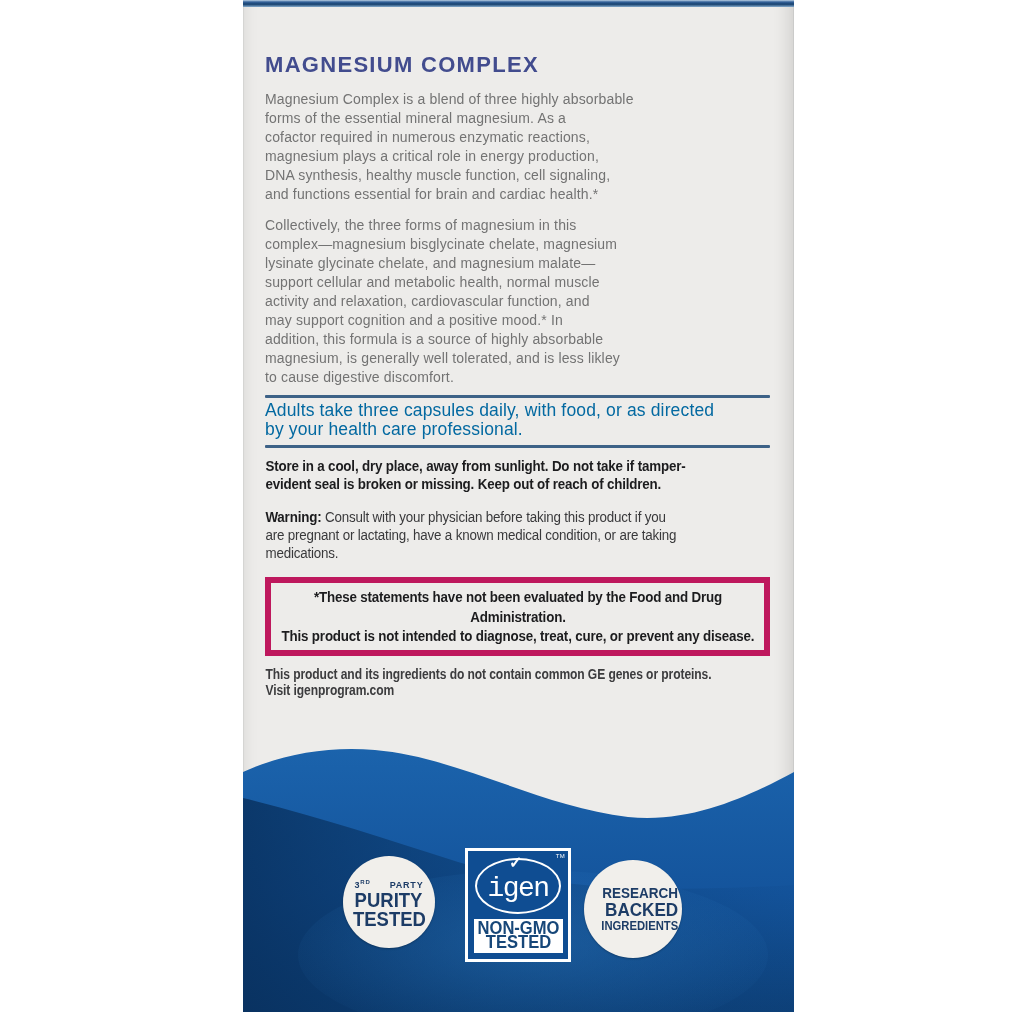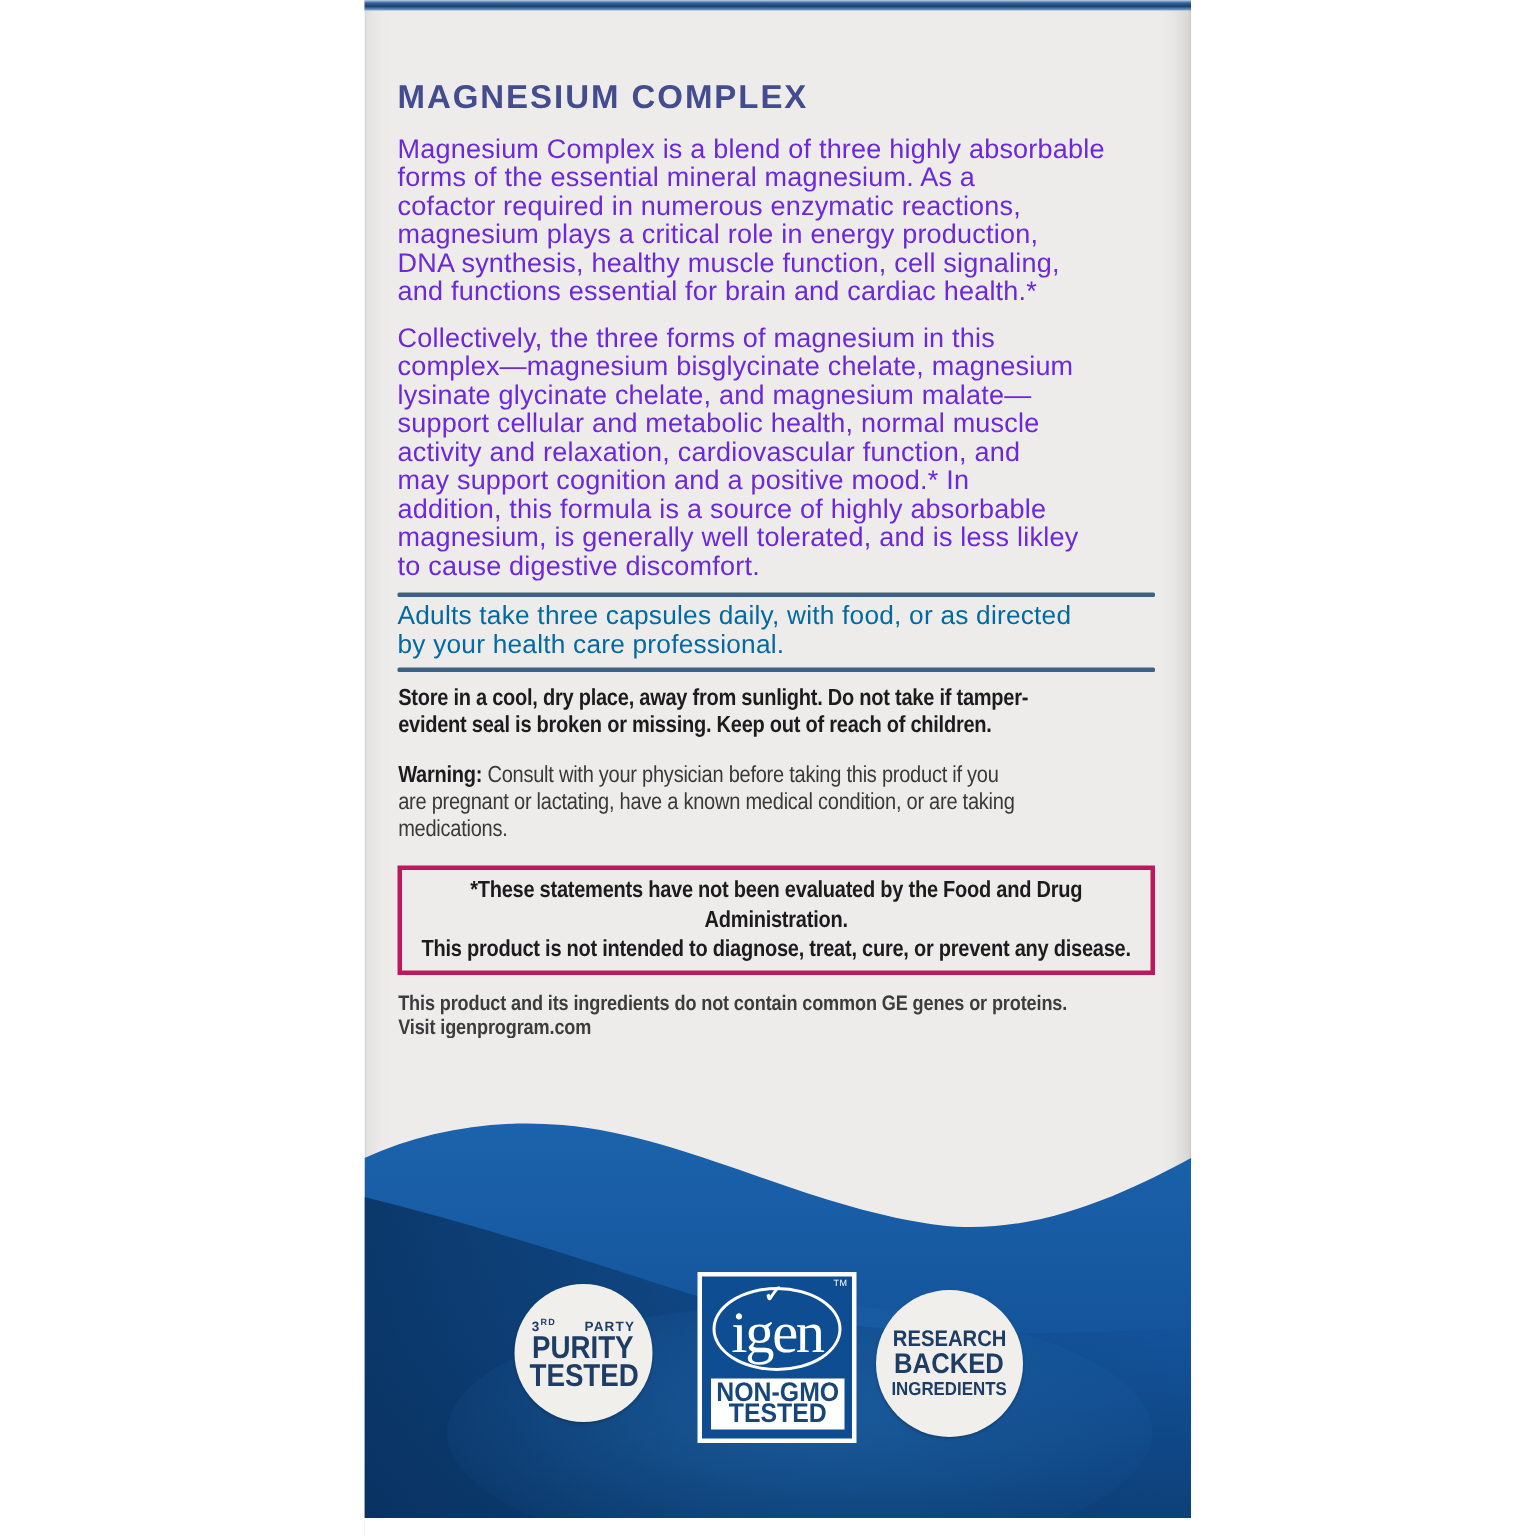--- a/index.html
+++ b/index.html
@@ -18,22 +18,22 @@
     position:absolute;left:0;top:0;width:100%;height:7px;
     background:linear-gradient(to bottom,#bdd2e4 0%,#35639b 28%,#16406e 60%,#85abcc 100%);
   }
   .content{position:absolute;left:0;top:0;width:100%;padding:0 24px 0 22px;box-sizing:border-box;}
   .prl{white-space:pre-line;}
   .title{
     margin:52px 0 0 0;font-size:22px;font-weight:700;letter-spacing:1.3px;
     color:#424c8e;
   }
   .body-p{
-    margin:12px 0 0 0;font-size:18px;line-height:19px;letter-spacing:.15px;
-    color:#6d28d9;
+    margin:12px 0 0 0;font-size:14px;line-height:19px;letter-spacing:.15px;
+    color:#737373;
   }
   .rule{height:3px;background:#3d6287;margin-top:8px;border-radius:1px;}
   .rule.r2{margin-top:6px;}
   .sug-head{
     margin:7px 0 0 0;font-size:15px;font-weight:700;letter-spacing:.4px;color:#2b2b2d;
   }
   .sug-body{margin:3px 0 0 0;font-size:17.5px;line-height:19px;color:#0369a1;letter-spacing:.15px;}
   
   .cond{
     width:116%;margin-left:-8%;
@@ -41,60 +41,60 @@
   }
   .storage{
     margin-top:9px;font-size:15.5px;line-height:17.5px;font-weight:700;
     color:#1c1c1e;letter-spacing:-.2px;
   }
   .warning{
     margin-top:9px;font-size:15.5px;line-height:18px;color:#39393b;letter-spacing:-.2px;
   }
   .warning b{color:#1c1c1e;}
   .fda-box{
-    margin-top:9px;border:3px solid #be185d;padding:4px 6px;background:transparent;
+    margin-top:9px;border:6px solid #be185d;padding:4px 6px;background:transparent;
   }
   .fda-text{
     font-size:15.5px;line-height:19.5px;font-weight:700;color:#1c1c1e;
     text-align:center;letter-spacing:-.2px;
   }
   .ge-note{
     margin-top:10px;font-size:14px;line-height:16.5px;font-weight:600;
     color:#3c3c3e;letter-spacing:-.1px;
   }
   
   .wave{position:absolute;left:0;bottom:0;width:551px;height:304px;}
   .wave svg{position:absolute;left:0;top:0;}
   .badge-circle{
     position:absolute;border-radius:50%;background:#f1efeb;
     display:flex;flex-direction:column;align-items:center;justify-content:center;
     color:#1d3c66;text-align:center;
     box-shadow:0 1px 2px rgba(0,0,0,.25);
   }
   .bc-purity{left:100px;top:136px;width:92px;height:92px;}
-  .bc-research{left:341px;top:140px;width:98px;height:98px;}
+  .bc-research{left:341px;top:140px;width:98px;height:98px;align-items:flex-end;}
   .line-sm{font-size:9px;font-weight:700;letter-spacing:.8px;line-height:10px;}
   .line-sm sup{font-size:6px;}
   .line-sm .after-sup{margin-left:19px;}
   .line-lg{font-size:21px;font-weight:800;line-height:19px;transform:scaleX(.88);}
   .r-line1{font-size:15px;font-weight:800;line-height:15px;transform:scaleX(.9);}
   .r-line2{font-size:19px;font-weight:800;line-height:19px;transform:scaleX(.9);}
   .r-line3{font-size:12.5px;font-weight:800;line-height:14px;transform:scaleX(.9);}
   .igen-badge{
     position:absolute;left:222px;top:128px;width:106px;height:114px;
     background:#0f4d92;border:3.5px solid #ffffff;box-sizing:border-box;
     display:flex;flex-direction:column;align-items:center;
   }
   .igen-oval{
     position:relative;margin-top:7px;width:86px;height:56px;
     border:2.5px solid #ffffff;border-radius:50%;box-sizing:border-box;
     display:flex;align-items:center;justify-content:center;
   }
   .igen-word{
-    font-family:Liberation Serif, serif;font-size:39px;color:#ffffff;
+    font-family:Liberation Mono, monospace;font-size:28px;color:#ffffff;
     letter-spacing:-1.5px;line-height:29px;margin-top:4px;text-align:center;
   }
   .igen-check{
     position:absolute;top:-7px;left:32px;color:#ffffff;font-size:16px;font-weight:700;
   }
   .igen-tm{
     position:absolute;top:2px;right:3px;color:#ffffff;font-size:6px;letter-spacing:.3px;
   }
   .igen-white-box{
     margin-top:5px;background:#ffffff;width:89px;padding:3px 0 4px 0;

